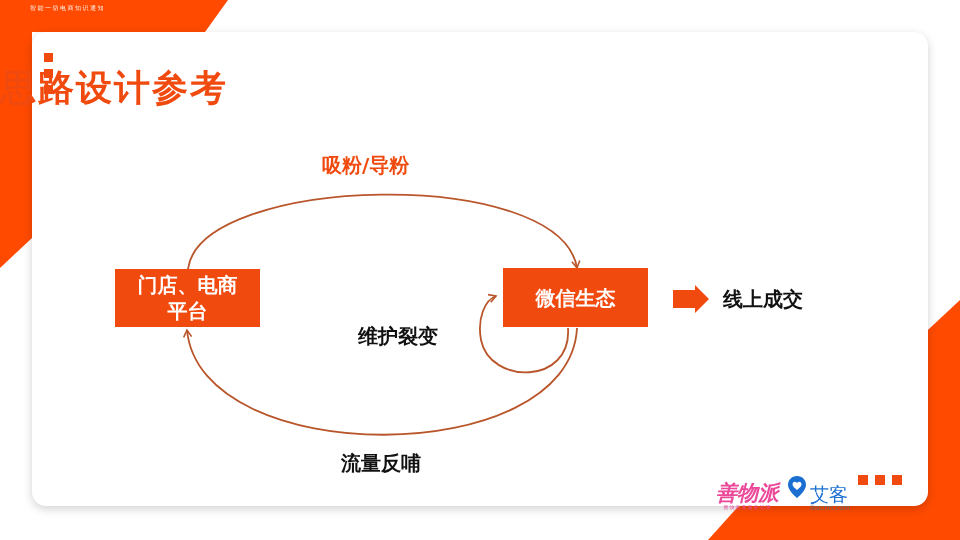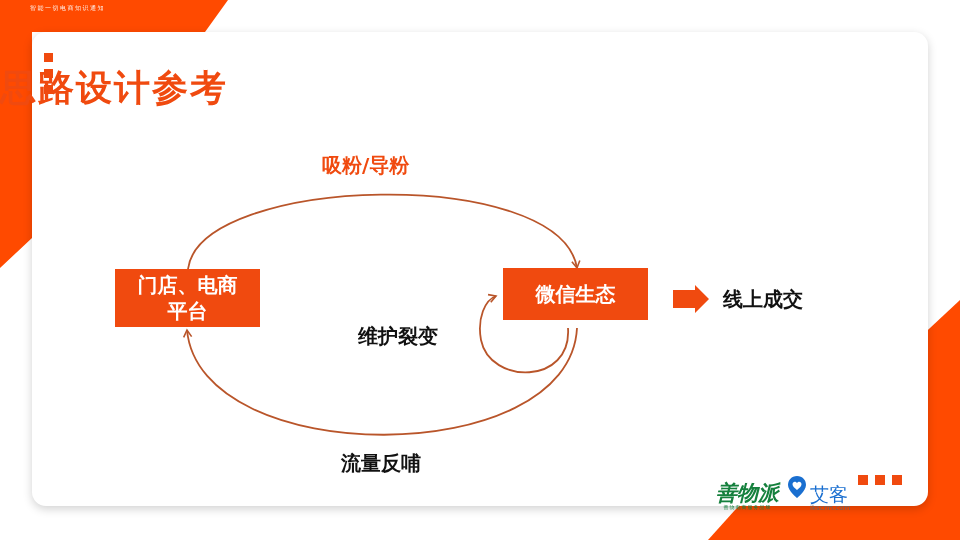--- a/index.html
+++ b/index.html
@@ -35,21 +35,21 @@
     position: absolute; font-weight: bold; font-size: 20px; color: #111; white-space: nowrap;
   }
   .label.orange { color: #f04a0f; }
   .box {
     position: absolute; background: #f04a0f; color: #fff; font-weight: bold;
     font-size: 20px; display: flex; align-items: center; justify-content: center;
     text-align: center; line-height: 26px;
   }
   svg.diagram { position: absolute; left: 0; top: 0; }
   .footer-logos { position: absolute; left: 716px; top: 462px; display: flex; align-items: center; }
-  .shanwupai { color: #15803d; font-weight: bold; font-style: italic; font-size: 21px; line-height: 22px; text-align: center; font-family: "DejaVu Serif", serif; margin-top: 18px; }
+  .shanwupai { color: #ec4899; font-weight: bold; font-style: italic; font-size: 21px; line-height: 22px; text-align: center; font-family: "DejaVu Serif", serif; margin-top: 18px; }
   .shanwupai .sub { font-size: 5px; line-height: 6px; font-style: normal; font-weight: normal; letter-spacing: 1px; }
   .aike { display: flex; align-items: center; margin-left: 8px; }
   .aike .pin { width: 20px; height: 24px; }
   .aike .txt { margin-left: 3px; color: #1a6fd0; margin-top: 22px; }
   .aike .txt .cn { font-size: 19px; line-height: 20px; }
   .aike .txt .url { font-size: 7px; line-height: 8px; color: #666; }
 </style>
 </head>
 <body>
 
@@ -88,21 +88,21 @@
   <polygon points="673,290 695,290 695,285 709,299 695,313 695,308 673,308" fill="#f04a0f"></polygon>
 </svg>
 
 <div class="label orange" style="left:322px; top:152px;">吸粉/导粉</div>
 
 <div class="box" style="left:115px; top:269px; width:145px; height:58px; flex-direction:column;">
   <div>门店、电商</div>
   <div>平台</div>
 </div>
 
-<div class="box" style="left:503px; top:268px; width:145px; height:52px;">
+<div class="box" style="left:503px; top:268px; width:145px; height:59px;">
   <span>微信生态</span>
 </div>
 
 <div class="label" style="left:723px; top:286px;">线上成交</div>
 
 <div class="label" style="left:358px; top:323px;">维护裂变</div>
 
 <div class="label" style="left:341px; top:450px;">流量反哺</div>
 
 <div class="footer-logos">

